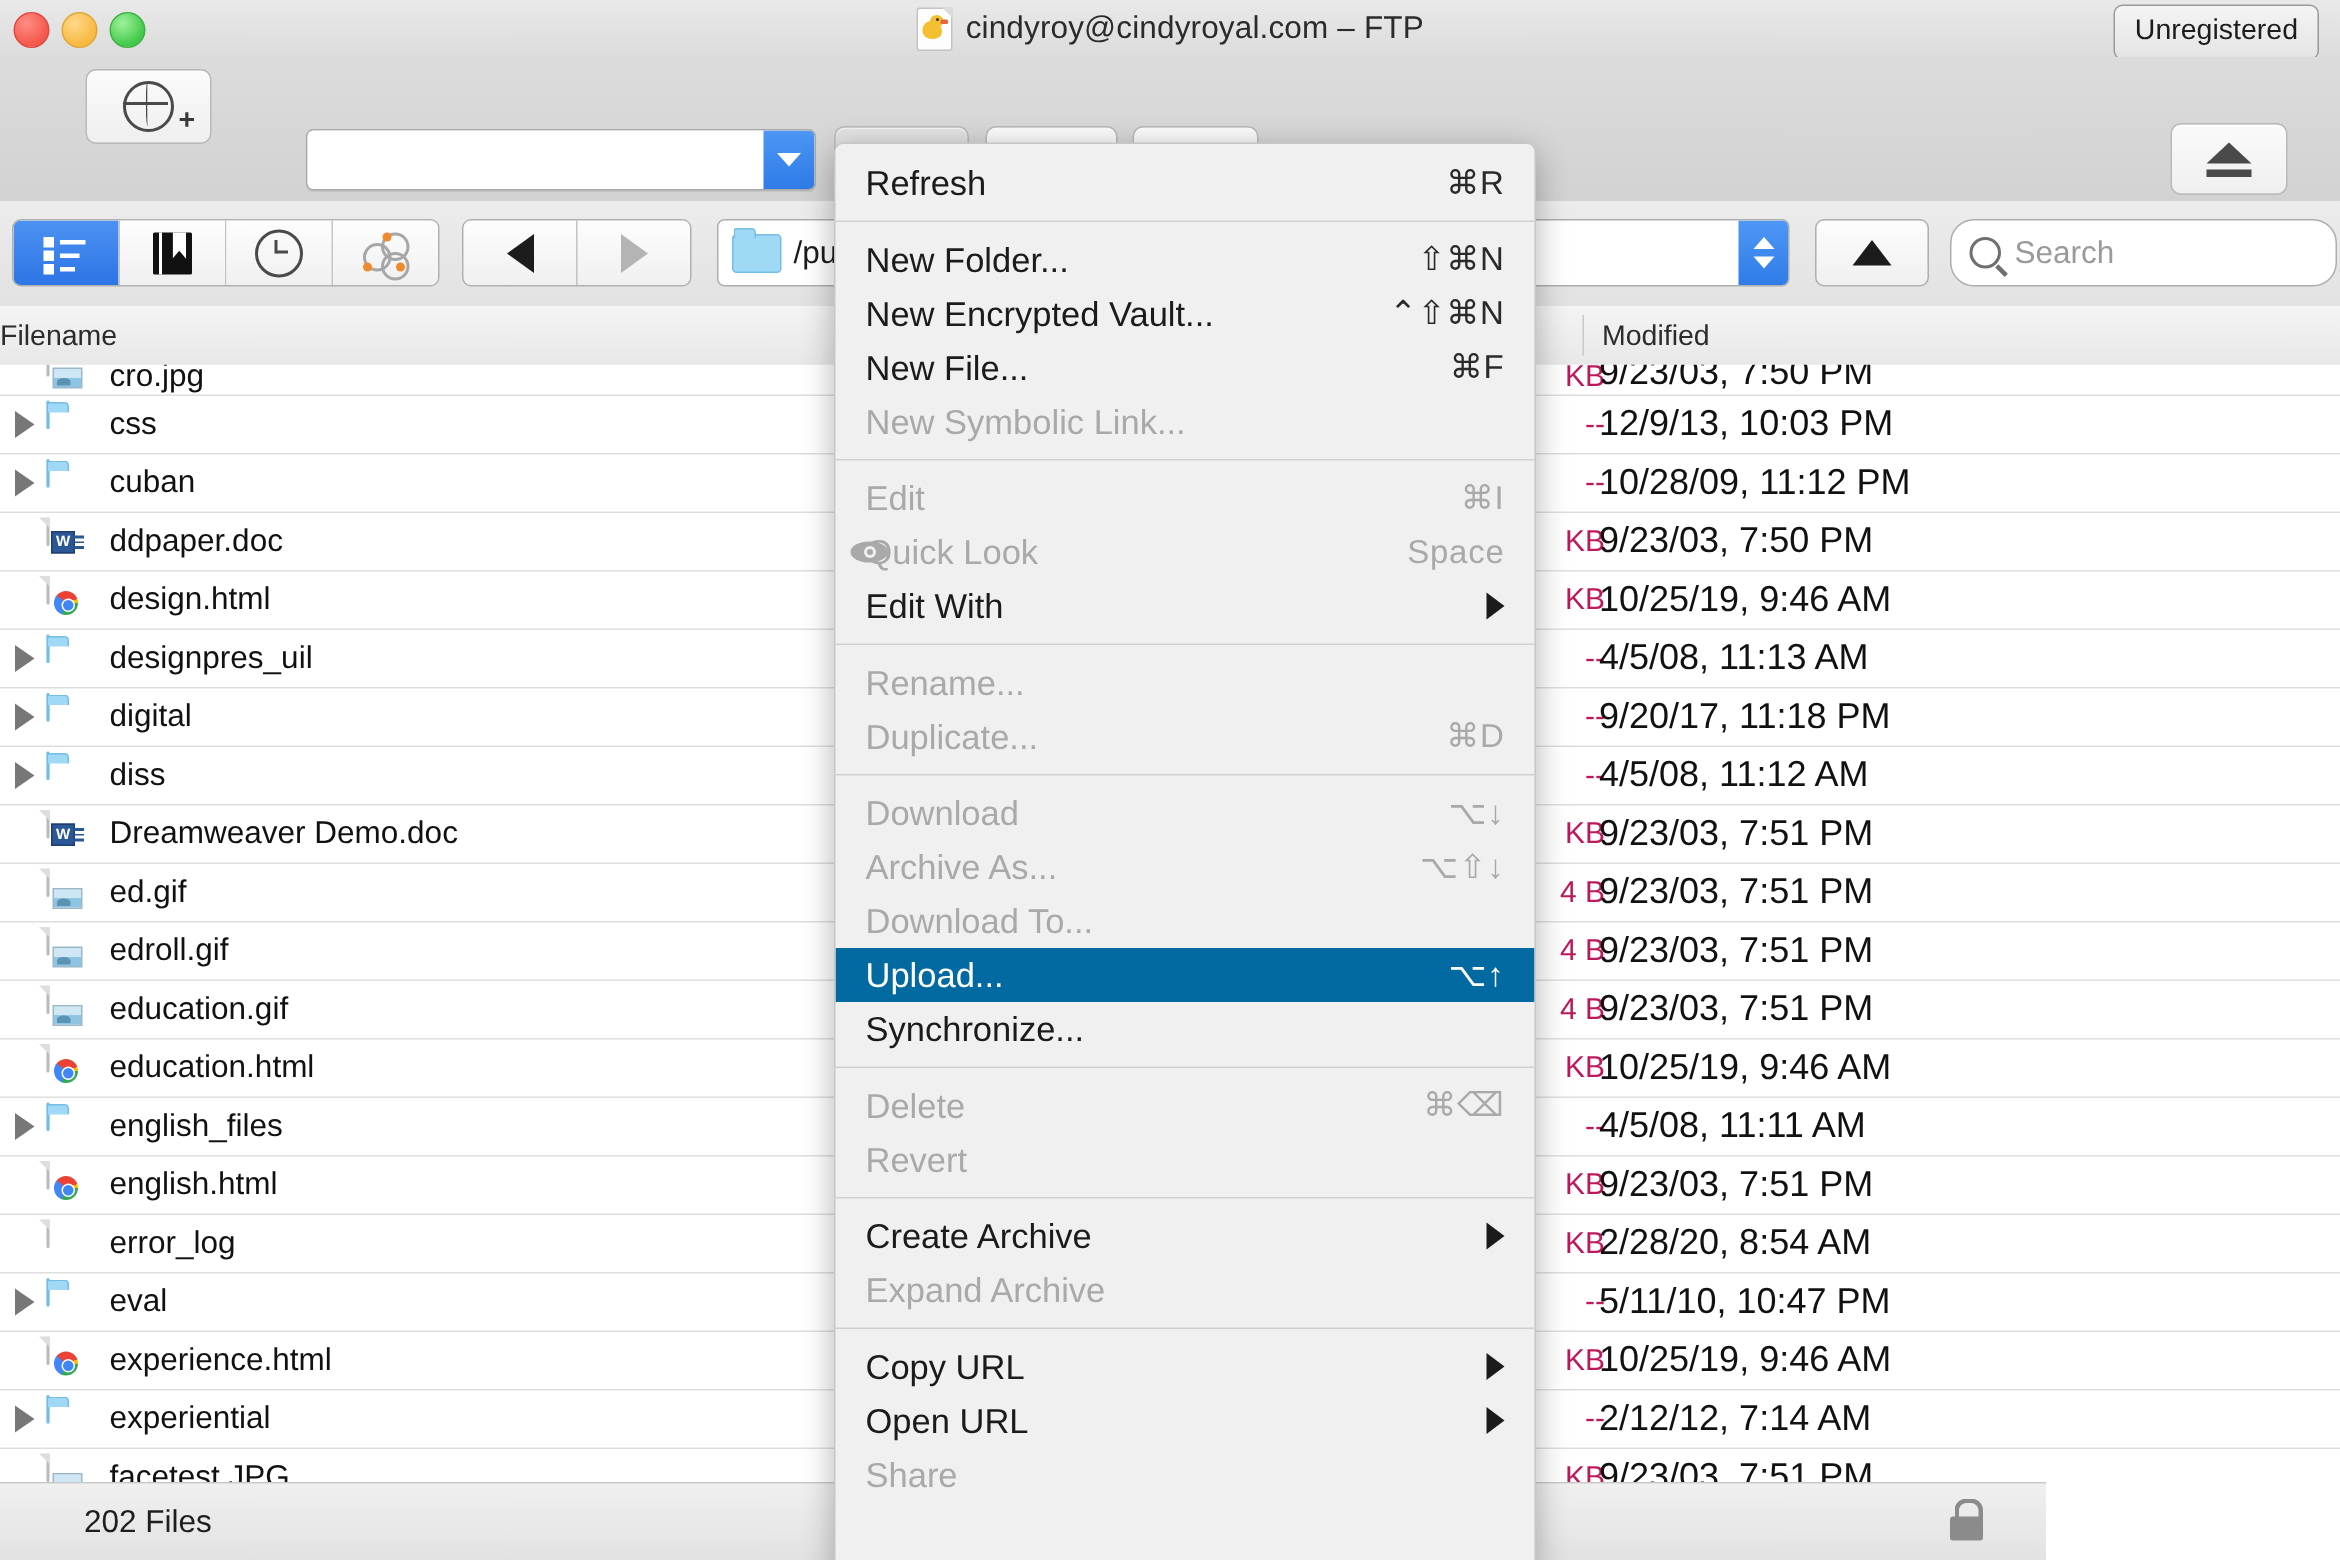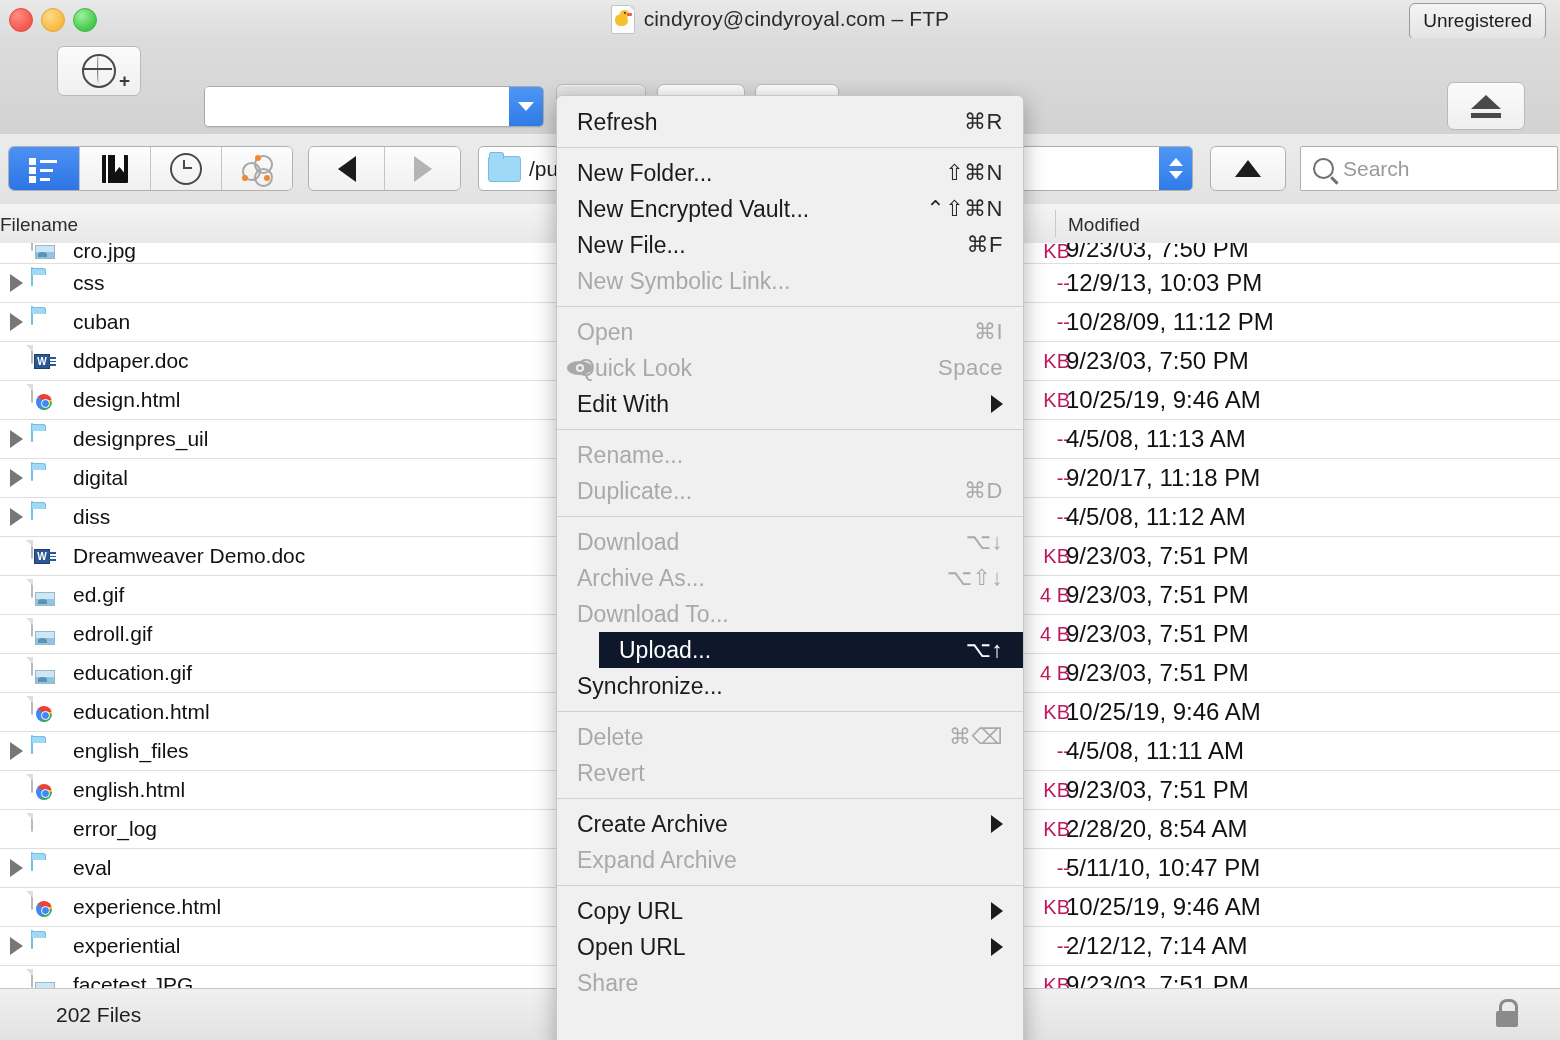--- a/index.html
+++ b/index.html
@@ -243,21 +243,21 @@
   .up-btn {
     position: absolute; left: 1210px; top: 12px; width: 74px; height: 43px;
     background: linear-gradient(to bottom,#fdfdfd,#f0f0f0);
     border: 1px solid #b0b0b0; border-radius: 6px;
     display:flex;align-items:center;justify-content:center;
   }
   .tri-up { width:0;height:0;border-left:13px solid transparent;border-right:13px solid transparent;border-bottom:17px solid #1c1c1c;}
 
   .search-box {
     position: absolute; left: 1300px; top: 12px; width: 244px; height: 43px;
-    background: #fff; border: 1px solid #aeaeae; border-radius: 2px;
+    background: #fff; border: 1px solid #aeaeae; border-radius: 16px;
     display:flex; align-items:center; gap: 9px; padding-left: 12px;
   }
   .mag { width: 17px;height:17px; border:2.4px solid #6f6f6f; border-radius:50%; position:relative;}
   .mag:after { content:""; position:absolute; right:-7px; bottom:-5px; width:9px;height:2.6px;background:#6f6f6f;transform:rotate(45deg);}
   .search-ph { font-size: 21px; color:#9a9a9a; }
 
   
   .colhead {
     position: absolute; left: 0; top: 204px; width: 1560px; height: 39px;
     background: linear-gradient(to bottom,#f4f4f4,#e8e8e8);
@@ -332,21 +332,21 @@
   }
   .size {
     position: absolute; right: 490px; font-size: 20px; color: #be185d; text-align: right;
   }
   .mdate {
     position: absolute; left: 1066px; font-size: 24px; color: #111; white-space: nowrap;
   }
 
   
   .statusbar {
-    position: absolute; left: 0; top: 988px; width: 1560px; height: 52px;
+    position: absolute; left: 0; top: 988px; width: 1364px; height: 52px;
     background: linear-gradient(to bottom,#f0f0f0,#e2e2e2);
     border-top: 1px solid #c8c8c8;
   }
   .status-text { position:absolute; left: 56px; top: 14px; font-size: 21px; color:#1e1e1e; }
   .lock {
     position: absolute; right: 42px; top: 10px; width: 22px; height: 28px;
   }
   .lock-body {
     position: absolute; bottom: 0; left: 0; width: 22px; height: 16px;
     background: #8b8b8b; border-radius: 2px;
@@ -368,21 +368,21 @@
     overflow: hidden;
     height: 945px;
   }
   .mi {
     height: 36px; display: flex; align-items: center;
     padding: 0 20px 0 20px; position: relative;
   }
   .mi .label { font-size: 23px; color: #1b1b1b; white-space: nowrap; }
   .mi .short { margin-left: auto; font-size: 22px; color: #2a2a2a; white-space: nowrap; letter-spacing: .5px;}
   .mi.disabled .label, .mi.disabled .short { color: #a9a9a9; }
-  .mi.sel { background: #0f172a; margin-left: 42px; }
+  .mi.sel { background: #0369a1; }
   .mi.sel .label, .mi.sel .short { color: #fff; }
   .mi .arrow {
     margin-left: auto; width:0;height:0;
     border-top: 9px solid transparent; border-bottom: 9px solid transparent;
     border-left: 12px solid #1b1b1b;
   }
   .mi .eye {
     position: absolute; left: 10px; top: 11px; width: 25px; height: 14px;
     border-radius: 50%; background: #a9a9a9;
   }
@@ -694,21 +694,21 @@
       </div>
       <div class="mi">
         <span class="label">New File...</span>
         <span class="short">⌘F</span>
       </div>
       <div class="mi disabled">
         <span class="label">New Symbolic Link...</span>
       </div>
       <div class="msep"></div>
       <div class="mi disabled">
-        <span class="label">Open</span>
+        <span class="label">Edit</span>
         <span class="short">⌘I</span>
       </div>
       <div class="mi disabled">
         <span class="eye"></span>
         <span class="label">Quick Look</span>
         <span class="short">Space</span>
       </div>
       <div class="mi">
         <span class="label">Edit With</span>
         <span class="arrow"></span>

